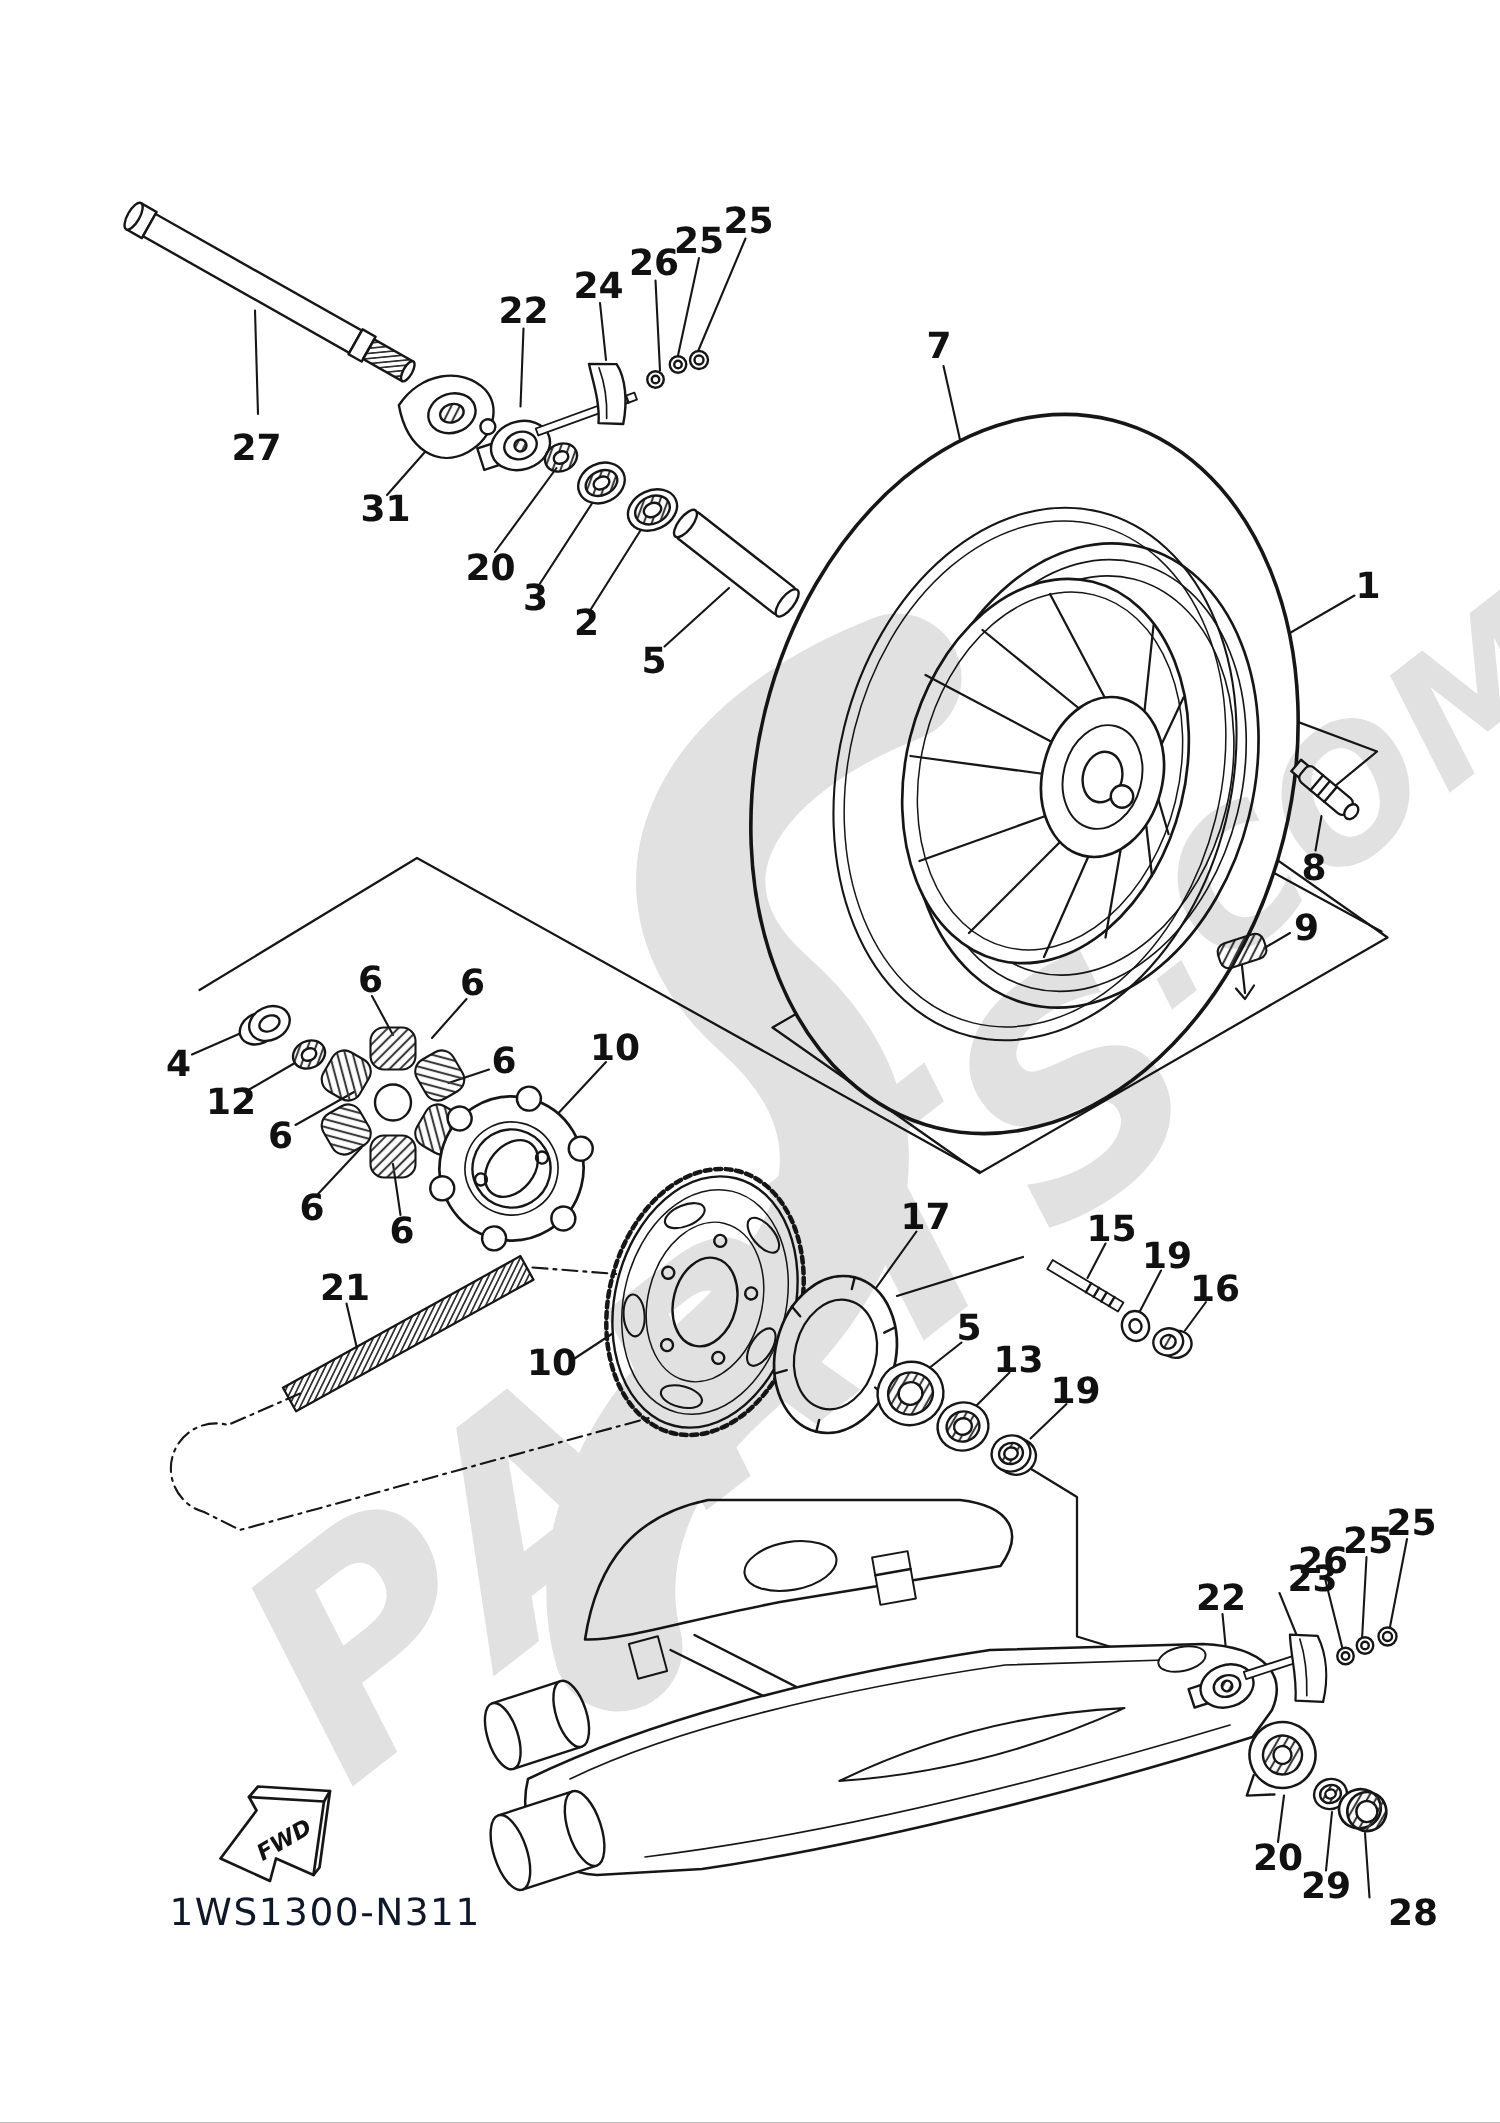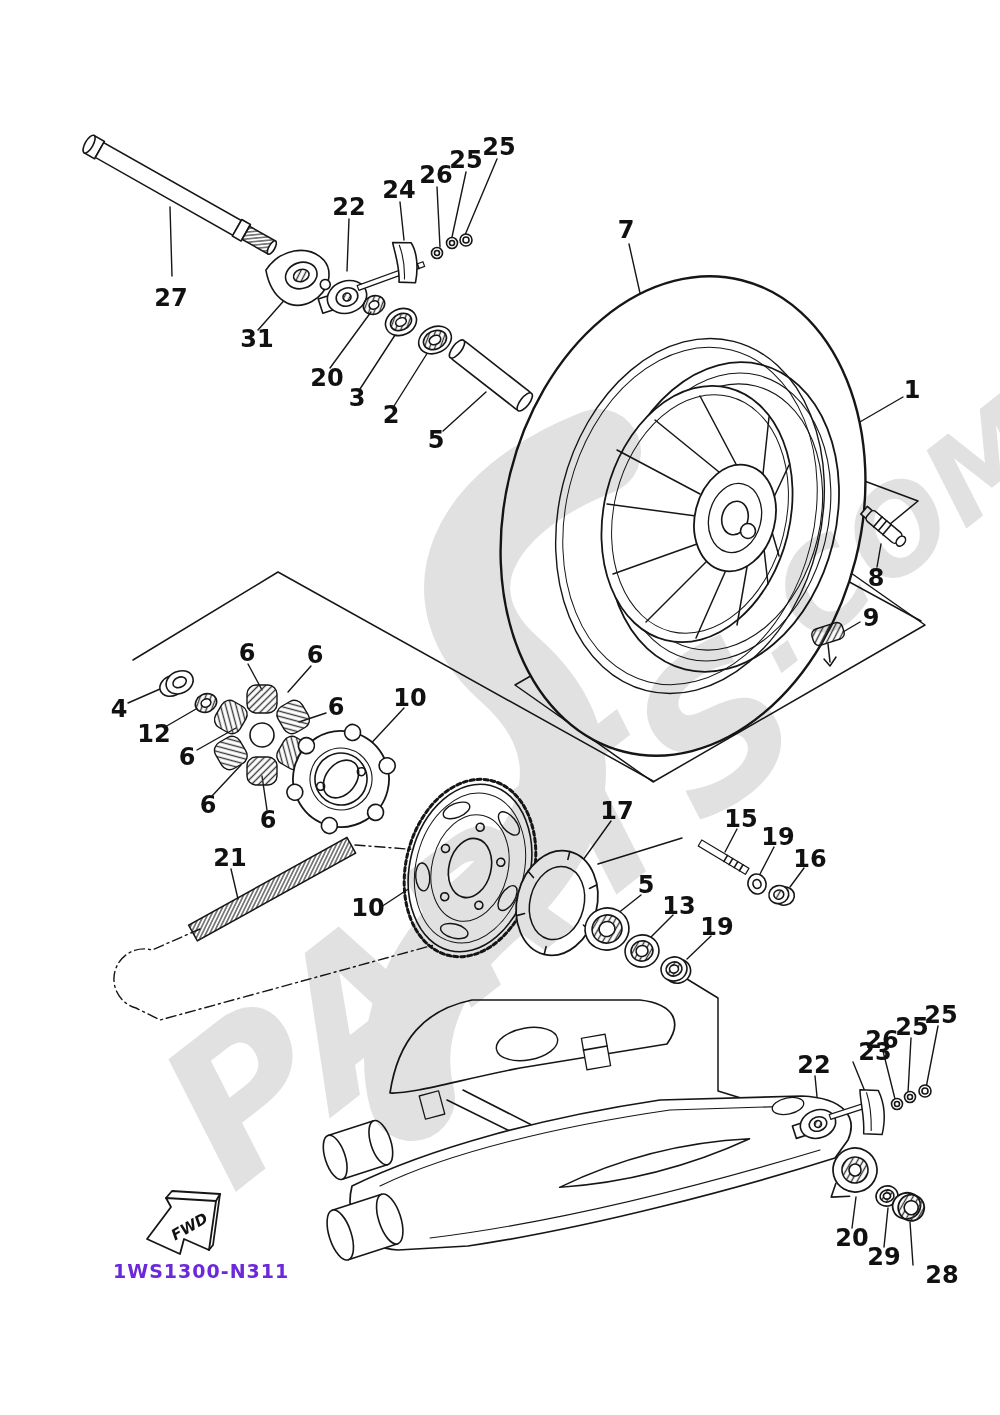--- a/index.html
+++ b/index.html
@@ -26,21 +26,21 @@
     line-height:1;white-space:nowrap;
   }
   .wm-suffix{
     position:absolute;left:752px;top:585px;
     transform:rotate(-38deg);transform-origin:left center;
     font-size:118px;font-weight:700;font-style:italic;letter-spacing:2px;
     line-height:1;white-space:nowrap;
   }
   .diagram-code{
     position:absolute;left:113px;top:1260px;
-    font-size:19px;font-weight:700;color:#6d28d9;letter-spacing:1px;
+    font-size:25px;font-weight:400;color:#0f172a;letter-spacing:1px;
   }
 </style>
 </head>
 <body>
 
 <div class="canvas">
 
   <svg class="art" width="1000" height="1415" viewBox="0 0 1000 1415">
     <defs>
       <pattern id="h1" patternUnits="userSpaceOnUse" width="5" height="5" patternTransform="rotate(45)">

